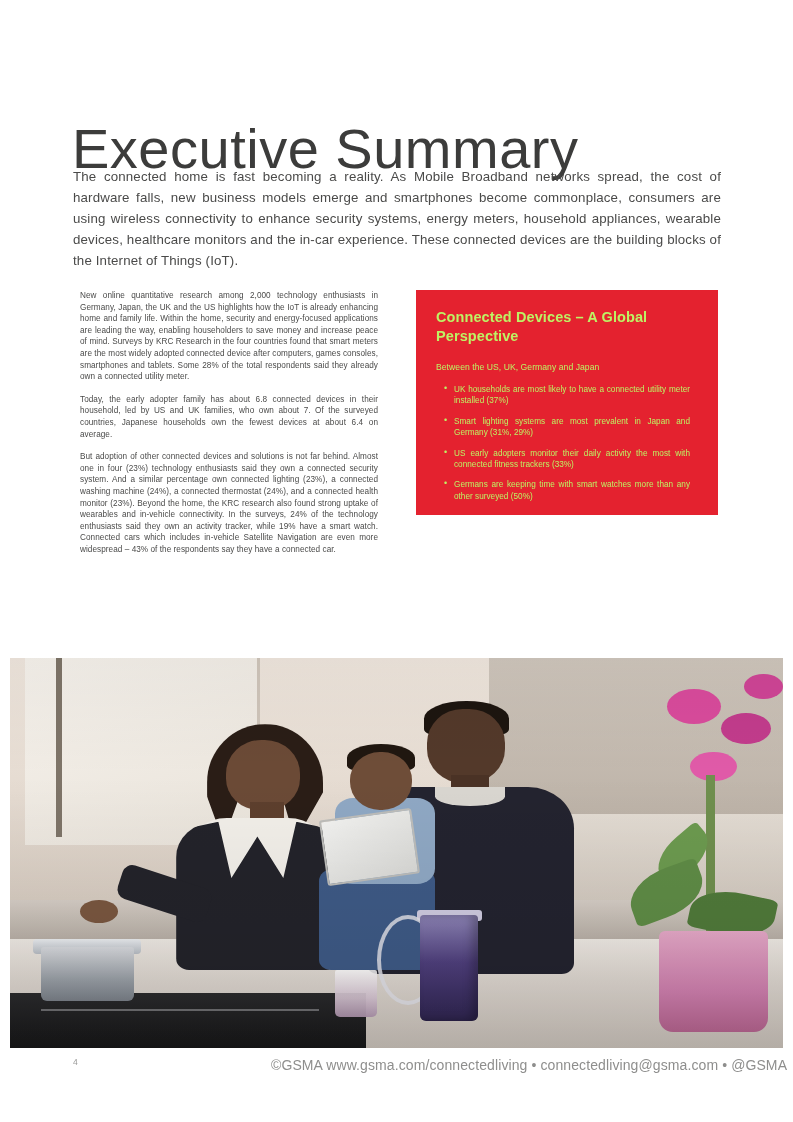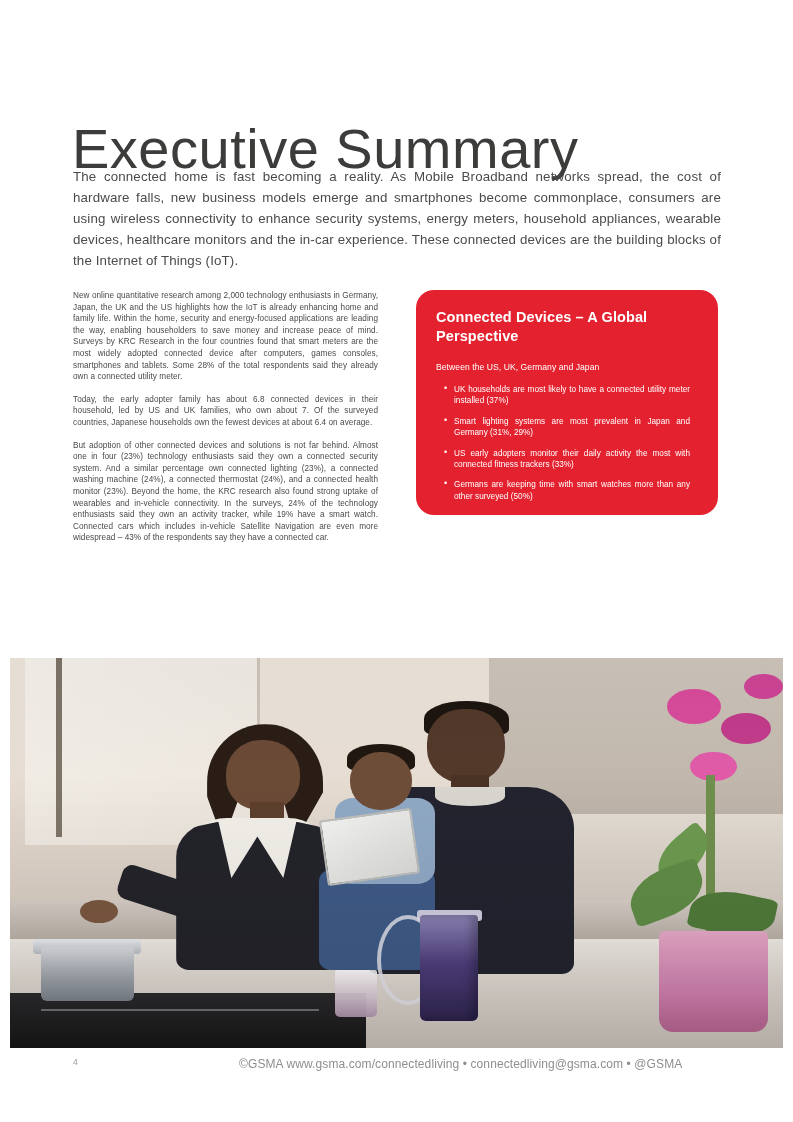--- a/index.html
+++ b/index.html
@@ -55,35 +55,34 @@
     left: 73px;
     top: 290px;
     width: 305px;
     font-size: 8.2px;
     line-height: 11.6px;
     color: #4a4a49;
     text-align: justify;
     letter-spacing: 0.05px;
   }
   .body-col p {
-    margin: 0 0 11px 0;
+    margin: 0 0 11px 7px;
   }
 
   
   .callout {
     position: absolute;
     left: 416px;
     top: 290px;
     width: 302px;
     height: 225px;
     background: #e4222f;
-    color: #ffffff;
+    color: #bef264;
     box-sizing: border-box;
     padding: 18px 20px 10px 20px;
-    border-radius: 18px;
   }
   .callout-title {
     font-size: 14.5px;
     font-weight: 600;
     line-height: 19px;
     margin: 0 0 14px 0;
     letter-spacing: 0.1px;
   }
   .callout-sub {
     font-size: 8.6px;
@@ -318,23 +317,23 @@
   
   .page-number {
     position: absolute;
     left: 73px;
     top: 1057px;
     font-size: 8.5px;
     color: #9a9a99;
   }
   .footer-text {
     position: absolute;
-    left: 239px;
+    left: 271px;
     top: 1057px;
-    font-size: 12px;
+    font-size: 14px;
     color: #8e8e8d;
     letter-spacing: 0.1px;
     white-space: nowrap;
   }
 </style>
 </head>
 <body>
 
 <div class="page">
 

